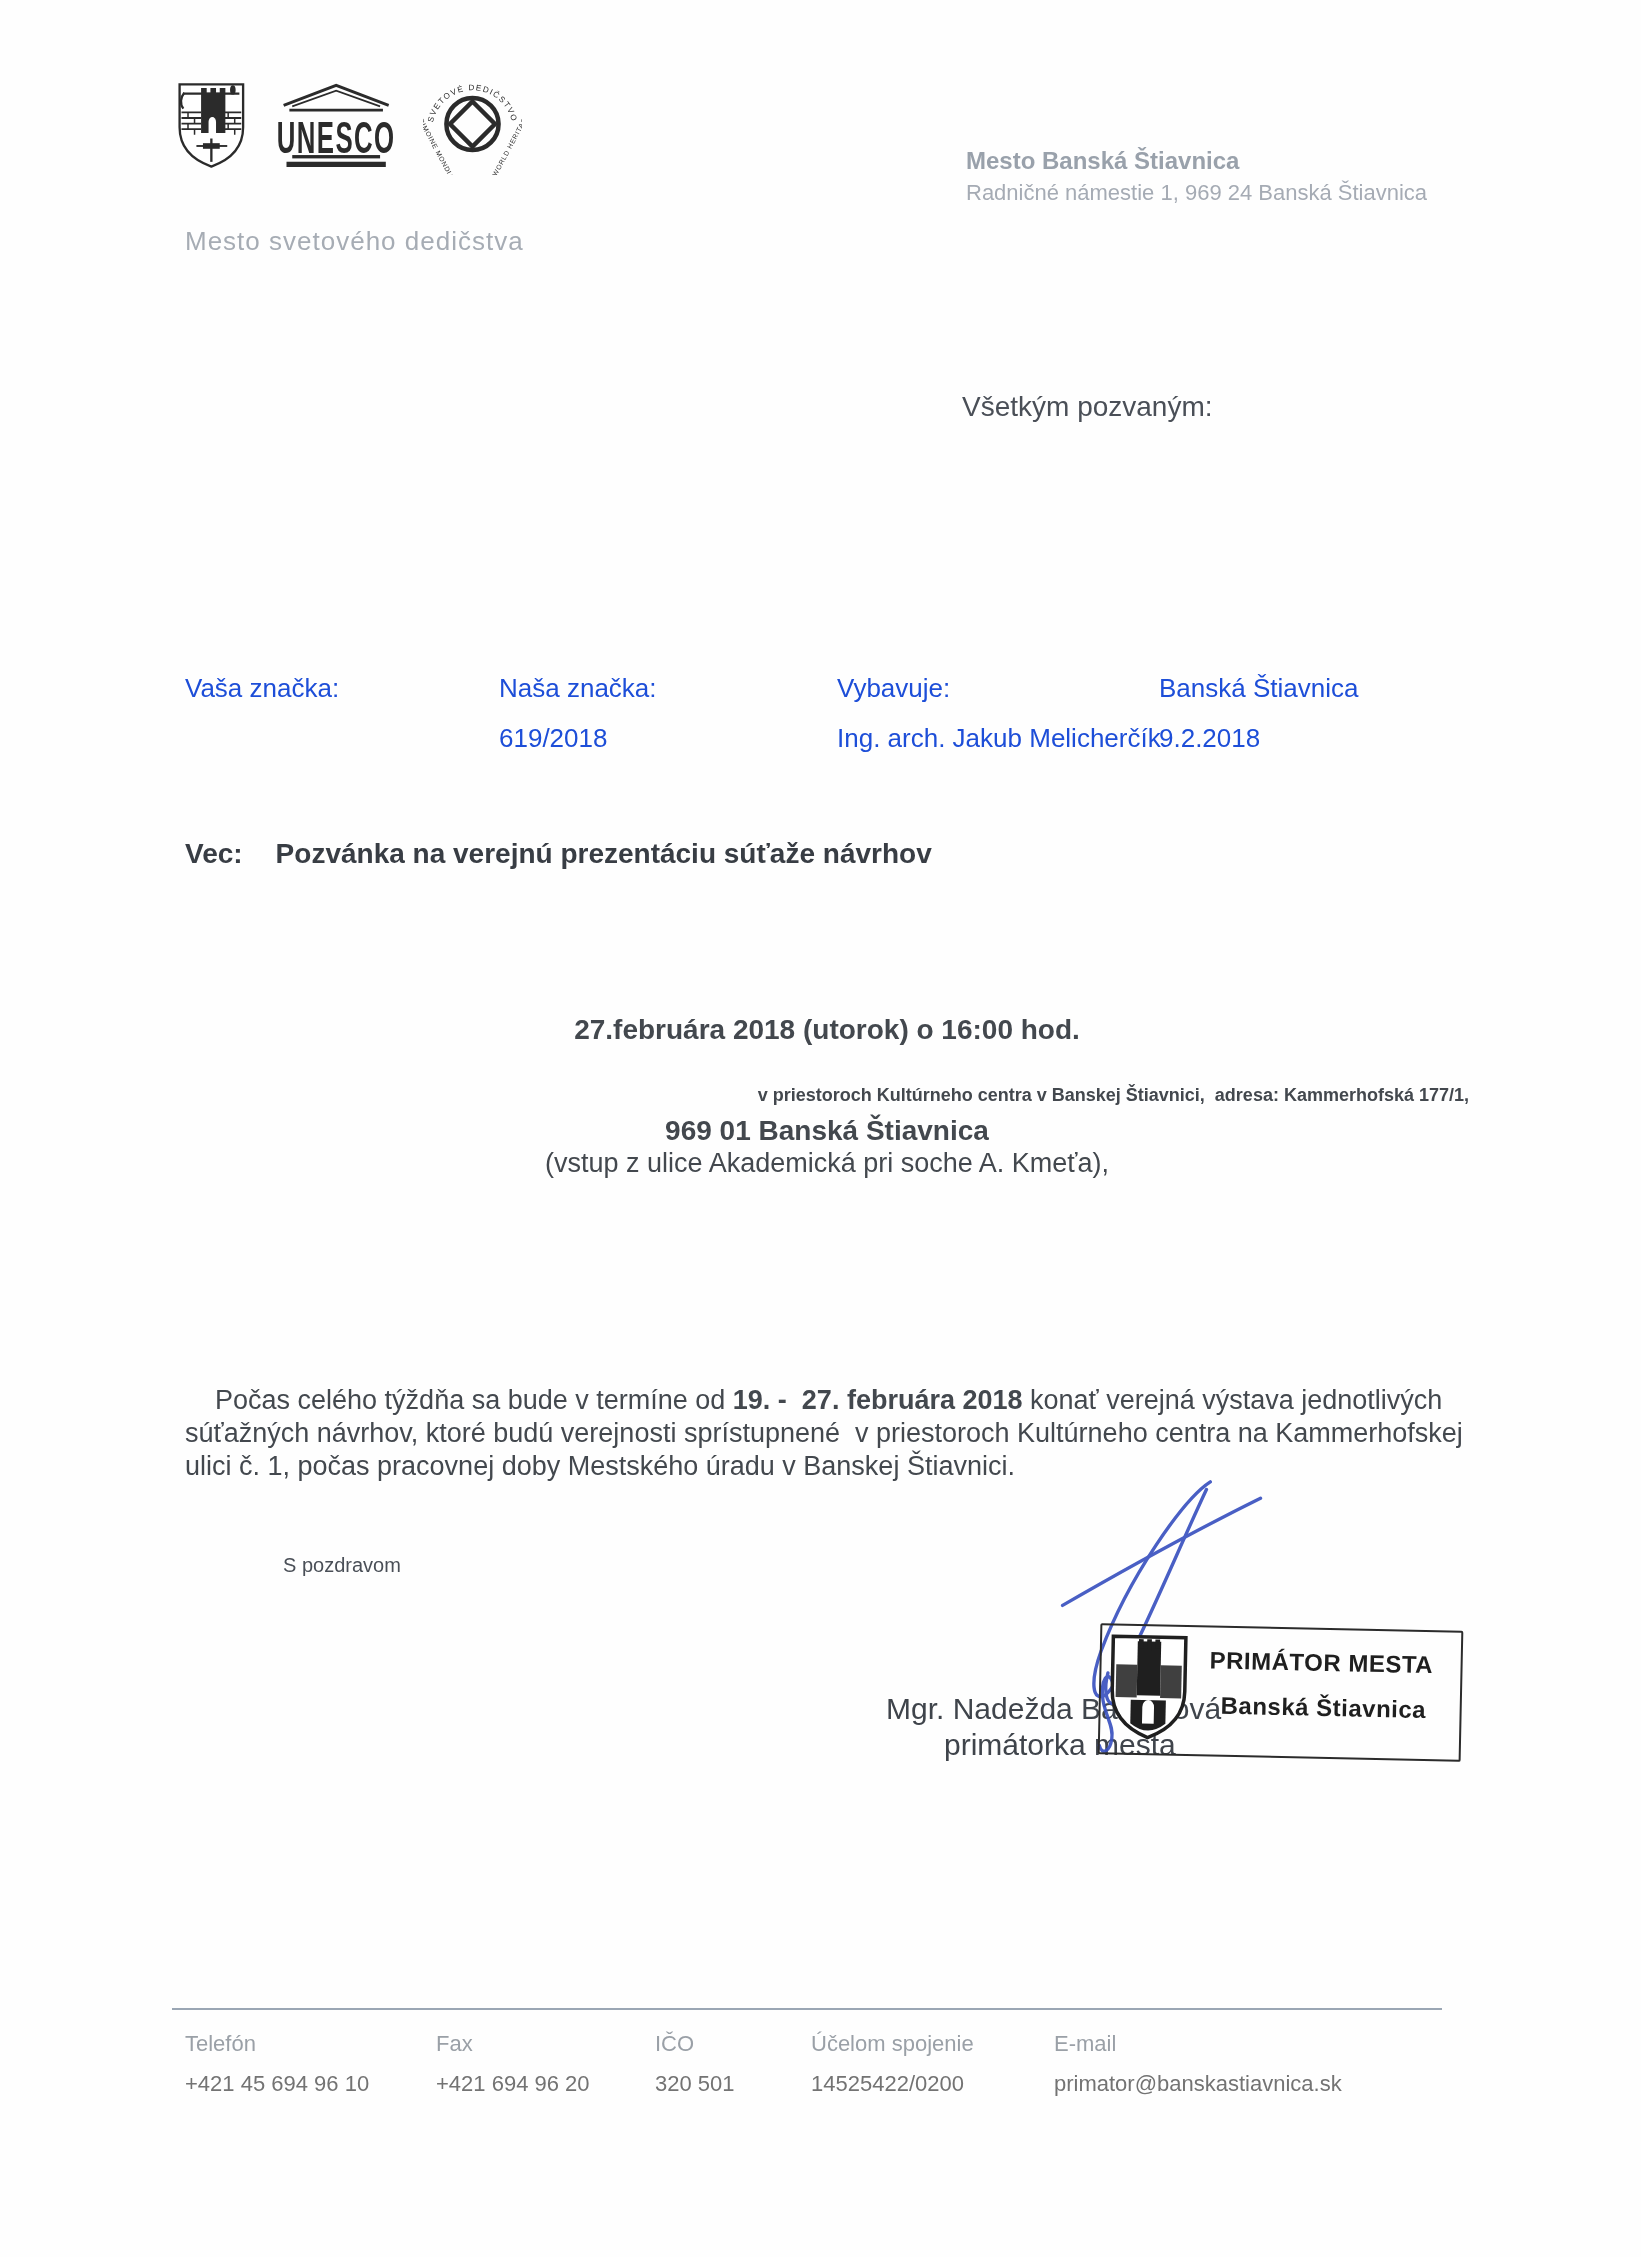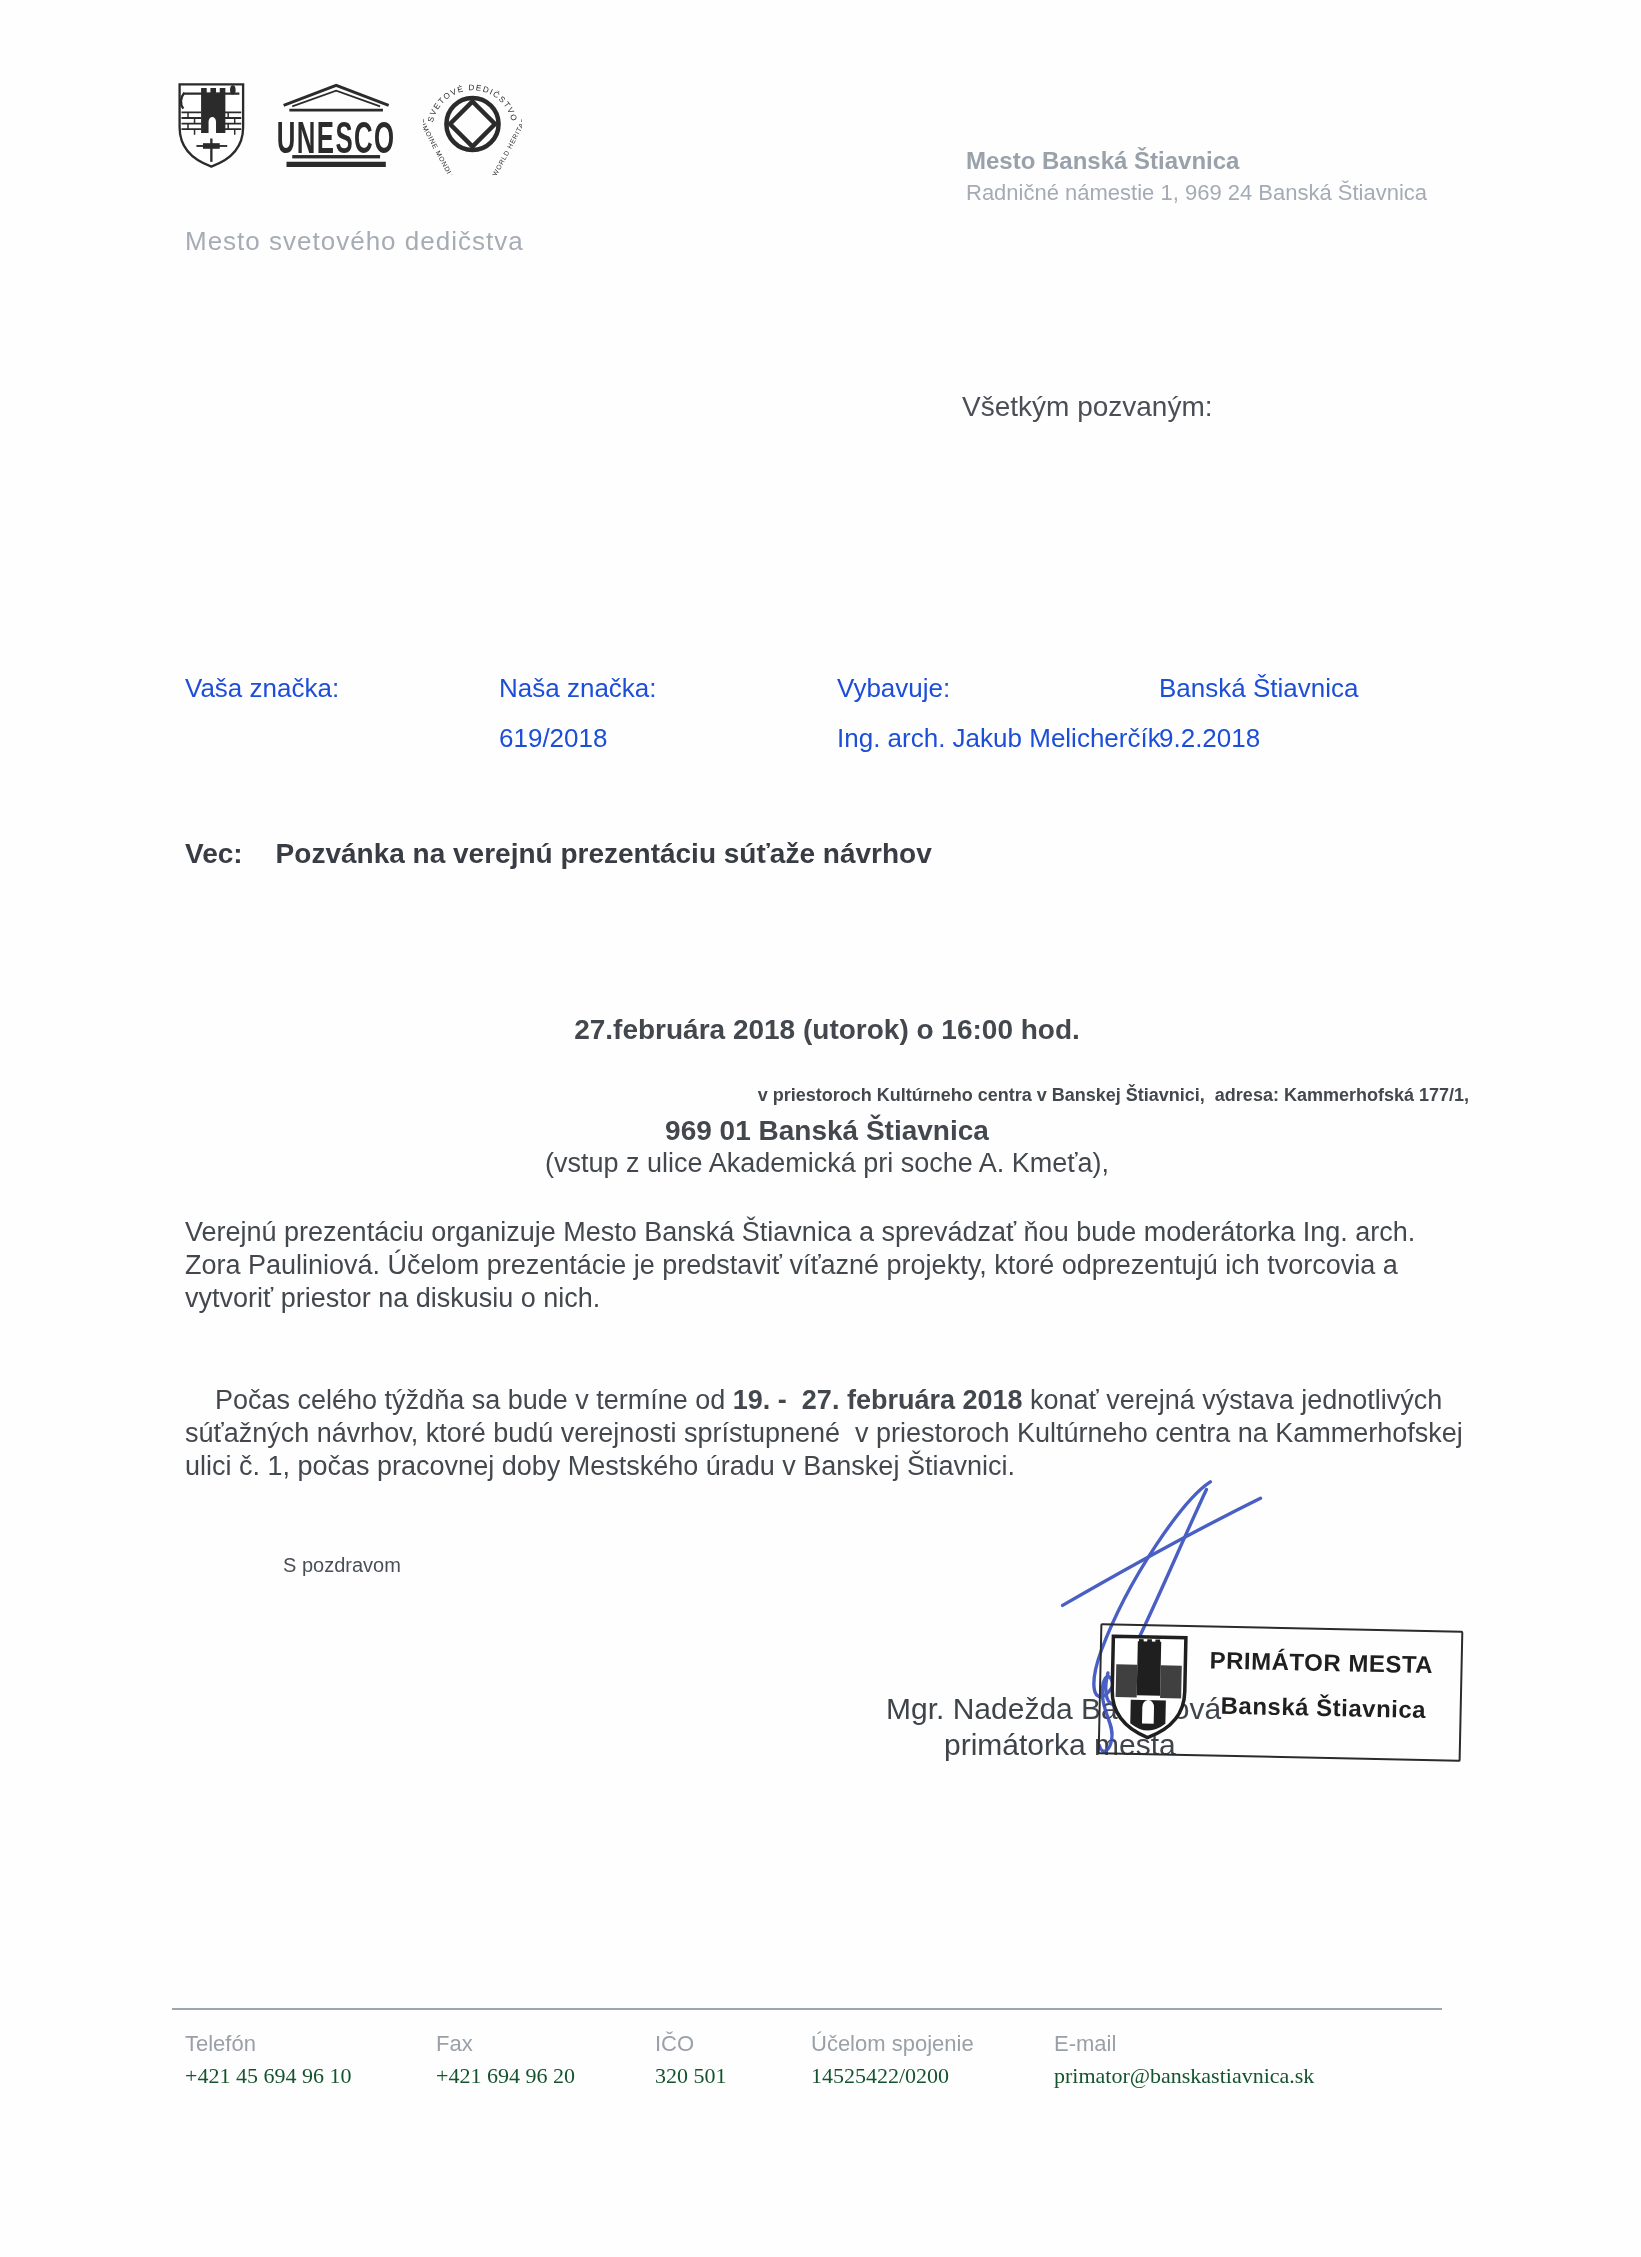--- a/index.html
+++ b/index.html
@@ -8,21 +8,21 @@
     font-family:"Liberation Sans","DejaVu Sans",sans-serif;color:#43484e;overflow:hidden;
   }
   .abs{position:absolute;}
   .pre{white-space:pre-wrap;}
   .graytxt{color:#9aa1ab;}
   .b{font-weight:bold;}
   .body-par{font-size:27px;line-height:33px;color:#43484e;}
   .center-line{width:1284px;text-align:center;}
   .ref-label{font-size:26px;color:#1d4ed8;}
   .footer-label{font-size:22px;line-height:25px;color:#9aa0a7;}
-  .footer-value{font-size:22px;line-height:25px;color:#14532d;margin-top:7px;font-family:Liberation Serif, serif;}
+  .footer-value{font-size:22px;line-height:25px;color:#737373;margin-top:15px;}
   .stamp-box{
     width:359px;height:127px;border:2.9px solid #2b2b2b;border-radius:1.9px;
     transform:rotate(1.2deg);background:transparent;
   }
   .stamp-text1{position:absolute;left:108px;top:19.3px;font-size:24px;font-weight:700;
     letter-spacing:0.5px;color:#1f1f1f;}
   .stamp-text2{position:absolute;left:120px;top:64px;font-size:24px;font-weight:700;
     letter-spacing:0.5px;color:#1f1f1f;}
   svg text{font-family:"Liberation Sans","DejaVu Sans",sans-serif;}
 </style>
@@ -96,21 +96,20 @@
     <span class="b">Vec:</span><span class="b" style="margin-left:33px;margin-top:44px;">Pozvánka na verejnú prezentáciu súťaže návrhov</span>
   </div>
 
 
   <div class="abs body-par b center-line pre" style="left:185px;top:1013px;font-size:28px;">27.februára 2018 (utorok) o 16:00 hod.</div>
 
   <div class="abs body-par b center-line pre" style="left:185px;top:1079px;font-size:18px;text-align:right;">v priestoroch Kultúrneho centra v Banskej Štiavnici,  adresa: Kammerhofská 177/1,</div>
   <div class="abs body-par b center-line pre" style="left:185px;top:1114px;font-size:28px;">969 01 Banská Štiavnica</div>
   <div class="abs body-par center-line pre" style="left:185px;top:1147px;">(vstup z ulice Akademická pri soche A. Kmeťa),</div>
 
-  <div class="abs body-par pre" style="left:185px;top:1216px;width:1284px;">Verejnú prezentáciu organizuje Mesto Banská Štiavnica a sprevádzať ňou bude moderátorka Ing. arch. Zora Pauliniová. Účelom prezentácie je predstaviť víťazné projekty, ktoré odprezentujú ich tvorcovia a vytvoriť priestor na diskusiu o nich.</div>
 
   <div class="abs body-par pre" style="left:185px;top:1351px;width:1284px;">
     <span>Počas celého týždňa sa bude v termíne od </span><span class="b">19. -  27. februára 2018</span><span> konať verejná výstava jednotlivých súťažných návrhov, ktoré budú verejnosti sprístupnené  v priestoroch Kultúrneho centra na Kammerhofskej ulici č. 1, počas pracovnej doby Mestského úradu v Banskej Štiavnici.</span>
   </div>
 
   <div class="abs" style="left:283px;top:1554px;font-size:20px;color:#4a4f57;">S pozdravom</div>
 
   <div class="abs" style="left:886px;top:1692px;font-size:30px;color:#3f444b;z-index:1;">Mgr. Nadežda Babiaková</div>
   <div class="abs" style="left:944px;top:1728px;font-size:30px;color:#3f444b;z-index:1;">primátorka mesta</div>
 

